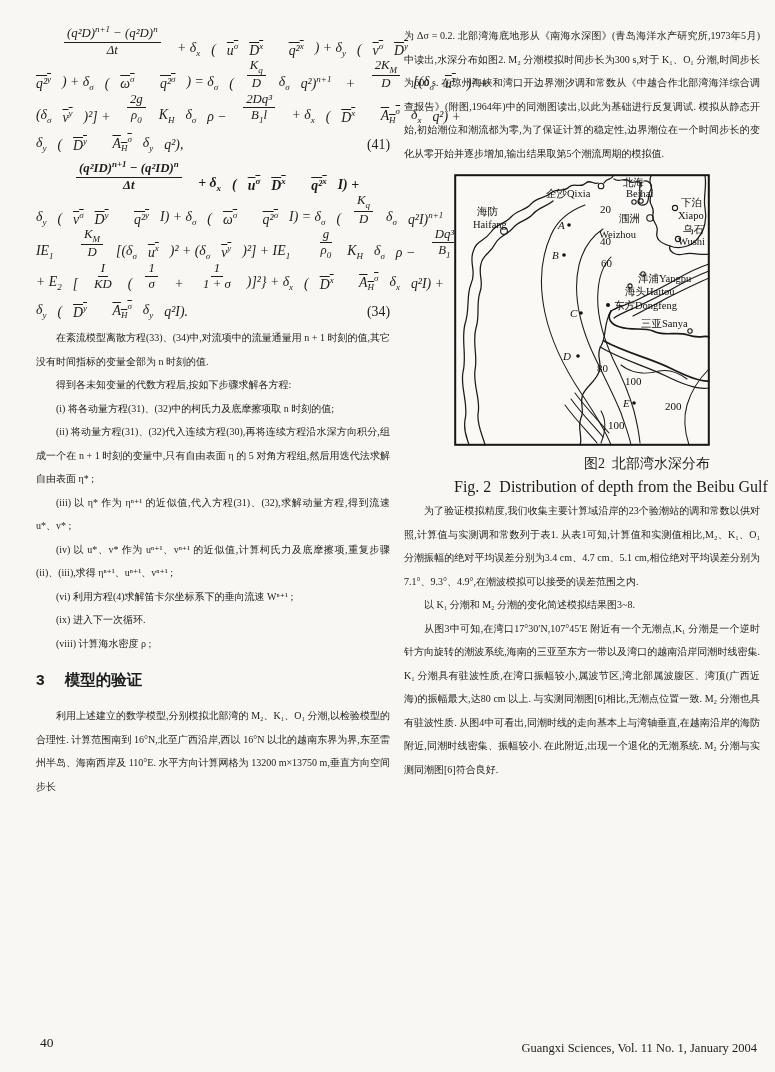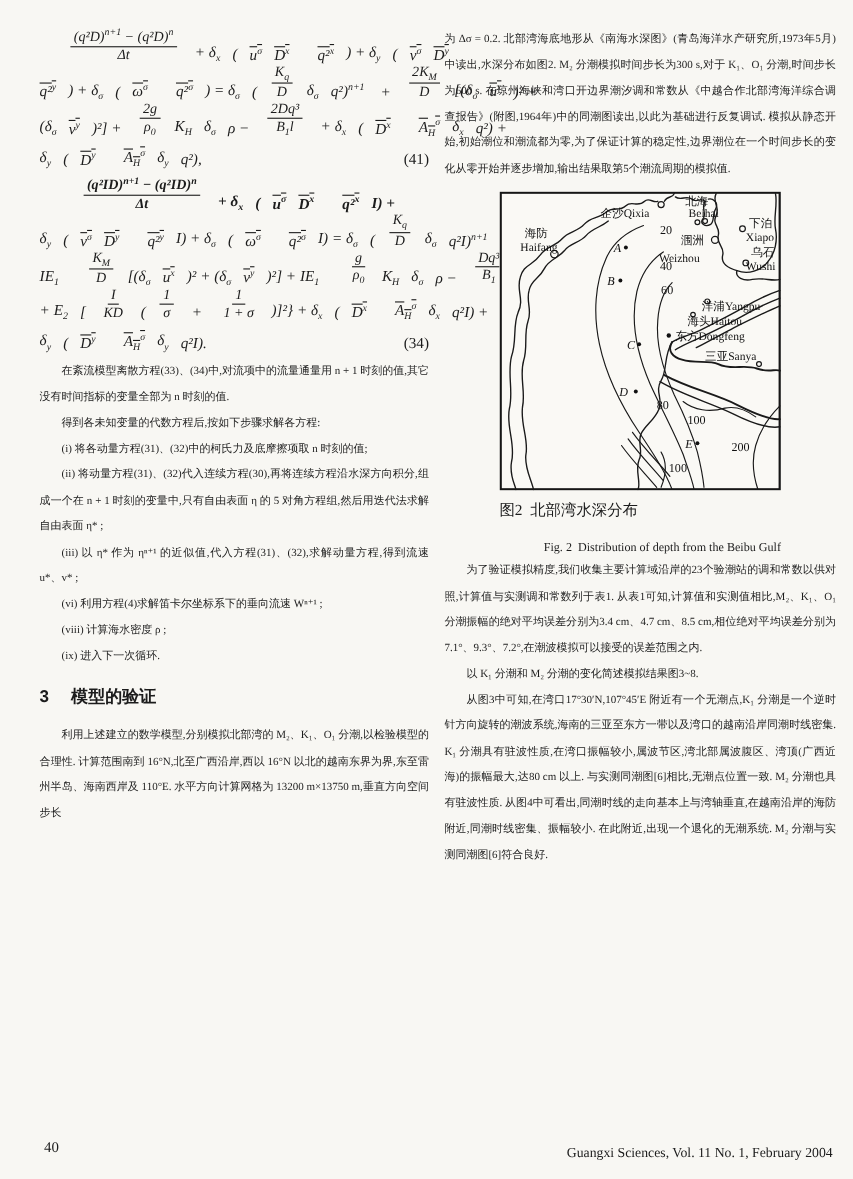--- a/index.html
+++ b/index.html
@@ -49,22 +49,22 @@
   .coast path{fill:none;stroke:#1a1a1a;stroke-width:1.25;stroke-linecap:round}
   .coast .thick{stroke-width:1.7}
   .contour path{fill:none;stroke:#1a1a1a;stroke-width:1.05;stroke-linecap:round}
   .isle circle{fill:none;stroke:#1a1a1a;stroke-width:1.1}
   .marks circle{fill:#111;stroke:none}
   .map-fig text{font-family:"Liberation Serif","DejaVu Serif",serif;fill:#111}
   .map-fig .zh{font-size:10.5px}
   .map-fig .en{font-size:10.5px}
   .map-fig .dep{font-size:11px}
   .map-fig .pt{font-size:11px;font-style:italic}
-  .cap-zh{text-align:left;font-size:14px;margin-top:9px;white-space:pre}
-  .cap-en{text-align:right;font-size:11px;margin-top:19px;white-space:pre}
+  .cap-zh{text-align:right;font-size:14px;margin-top:9px;white-space:pre}
+  .cap-en{text-align:left;font-size:16px;margin-top:5px;white-space:pre}
 
   .pageno{position:absolute;left:40px;top:1035px;font-size:13.5px}
   .journal{position:absolute;right:18px;top:1041px;font-size:12.5px}
 </style>
 </head>
 <body>
 
 <div class="col col-left">
   <div class="equation">
       <div class="eqline" style="padding-left: 26px;">
@@ -200,23 +200,24 @@
         <span>q²I).</span>
         <span class="fill"></span>
         <span class="rm">(34)</span>
       </div>
     </div>
   <p class="para">在紊流模型离散方程(33)、(34)中,对流项中的流量通量用 n + 1 时刻的值,其它没有时间指标的变量全部为 n 时刻的值.</p>
   <p class="para">得到各未知变量的代数方程后,按如下步骤求解各方程:</p>
   <p class="para">(i) 将各动量方程(31)、(32)中的柯氏力及底摩擦项取 n 时刻的值;</p>
   <p class="para">(ii) 将动量方程(31)、(32)代入连续方程(30),再将连续方程沿水深方向积分,组成一个在 n + 1 时刻的变量中,只有自由表面 η 的 5 对角方程组,然后用迭代法求解自由表面 η* ;</p>
   <p class="para">(iii) 以 η* 作为 ηⁿ⁺¹ 的近似值,代入方程(31)、(32),求解动量方程,得到流速 u*、v* ;</p>
+  <p class="para">(iv) 以 u*、v* 作为 uⁿ⁺¹、vⁿ⁺¹ 的近似值,计算柯氏力及底摩擦项,重复步骤(ii)、(iii),求得 ηⁿ⁺¹、uⁿ⁺¹、vⁿ⁺¹ ;</p>
   <p class="para">(vi) 利用方程(4)求解笛卡尔坐标系下的垂向流速 Wⁿ⁺¹ ;</p>
+  <p class="para">(ix) 进入下一次循环.</p>
   <p class="para">(viii) 计算海水密度 ρ ;</p>
-  <p class="para">(ix) 进入下一次循环.</p>
   <h2 class="section-head">
     <span>3</span>
     <span>模型的验证</span>
   </h2>
   <p class="para">利用上述建立的数学模型,分别模拟北部湾的 M₂、K₁、O₁ 分潮,以检验模型的合理性. 计算范围南到 16°N,北至广西沿岸,西以 16°N 以北的越南东界为界,东至雷州半岛、海南西岸及 110°E. 水平方向计算网格为 13200 m×13750 m,垂直方向空间步长</p>
 </div>
 
 <div class="col col-right">
   <p class="para cont">为 Δσ = 0.2. 北部湾海底地形从《南海水深图》(青岛海洋水产研究所,1973年5月)中读出,水深分布如图2. M₂ 分潮模拟时间步长为300 s,对于 K₁、O₁ 分潮,时间步长为600 s. 在琼州海峡和湾口开边界潮汐调和常数从《中越合作北部湾海洋综合调查报告》(附图,1964年)中的同潮图读出,以此为基础进行反复调试. 模拟从静态开始,初始潮位和潮流都为零,为了保证计算的稳定性,边界潮位在一个时间步长的变化从零开始并逐步增加,输出结果取第5个潮流周期的模拟值.</p>
 
@@ -304,19 +305,19 @@
         <text class="pt" x="109" y="186">D</text>
         <text class="pt" x="169" y="233">E</text>
       </g>
     </svg>
     <figcaption>
       <div class="cap-zh">图2  北部湾水深分布</div>
       <div class="cap-en">Fig. 2  Distribution of depth from the Beibu Gulf</div>
     </figcaption>
   </figure>
 
-  <p class="para">为了验证模拟精度,我们收集主要计算域沿岸的23个验潮站的调和常数以供对照,计算值与实测调和常数列于表1. 从表1可知,计算值和实测值相比,M₂、K₁、O₁ 分潮振幅的绝对平均误差分别为3.4 cm、4.7 cm、8.5 cm,相位绝对平均误差分别为7.1°、9.3°、7.2°,在潮波模拟可以接受的误差范围之内.</p>
+  <p class="para">为了验证模拟精度,我们收集主要计算域沿岸的23个验潮站的调和常数以供对照,计算值与实测调和常数列于表1. 从表1可知,计算值和实测值相比,M₂、K₁、O₁ 分潮振幅的绝对平均误差分别为3.4 cm、4.7 cm、5.1 cm,相位绝对平均误差分别为7.1°、9.3°、4.9°,在潮波模拟可以接受的误差范围之内.</p>
   <p class="para">以 K₁ 分潮和 M₂ 分潮的变化简述模拟结果图3~8.</p>
   <p class="para">从图3中可知,在湾口17°30′N,107°45′E 附近有一个无潮点,K₁ 分潮是一个逆时针方向旋转的潮波系统,海南的三亚至东方一带以及湾口的越南沿岸同潮时线密集. K₁ 分潮具有驻波性质,在湾口振幅较小,属波节区,湾北部属波腹区、湾顶(广西近海)的振幅最大,达80 cm 以上. 与实测同潮图[6]相比,无潮点位置一致. M₂ 分潮也具有驻波性质. 从图4中可看出,同潮时线的走向基本上与湾轴垂直,在越南沿岸的海防附近,同潮时线密集、振幅较小. 在此附近,出现一个退化的无潮系统. M₂ 分潮与实测同潮图[6]符合良好.</p>
 </div>
 
 <div class="pageno">40</div>
-<div class="journal">Guangxi Sciences, Vol. 11 No. 1, February 2004</div>
+<div class="journal">Guangxi Sciences, Vol. 11 No. 1, January 2004</div>
 
 </body></html>

